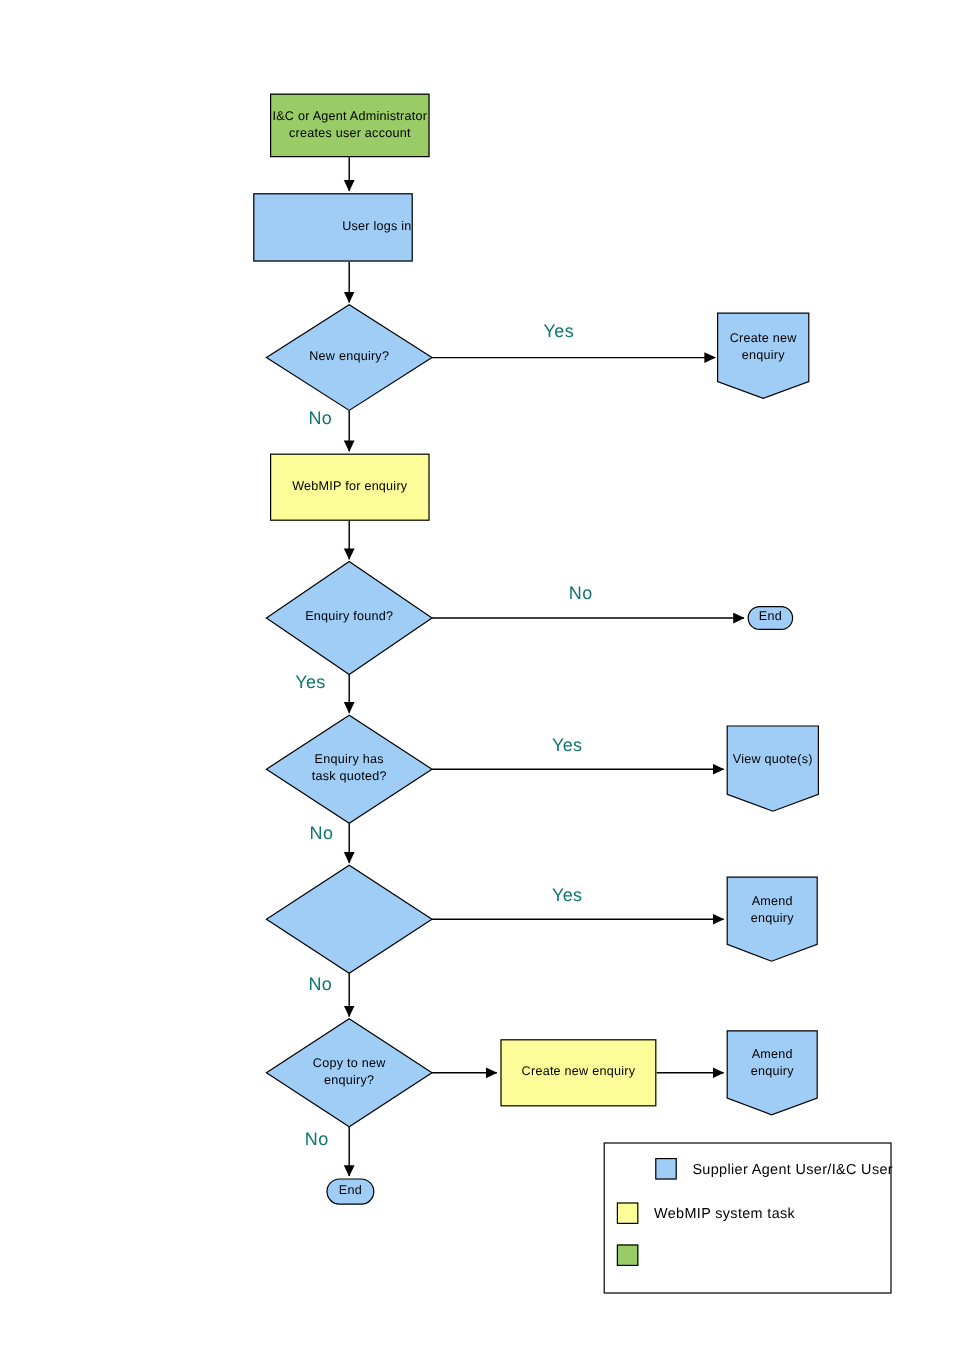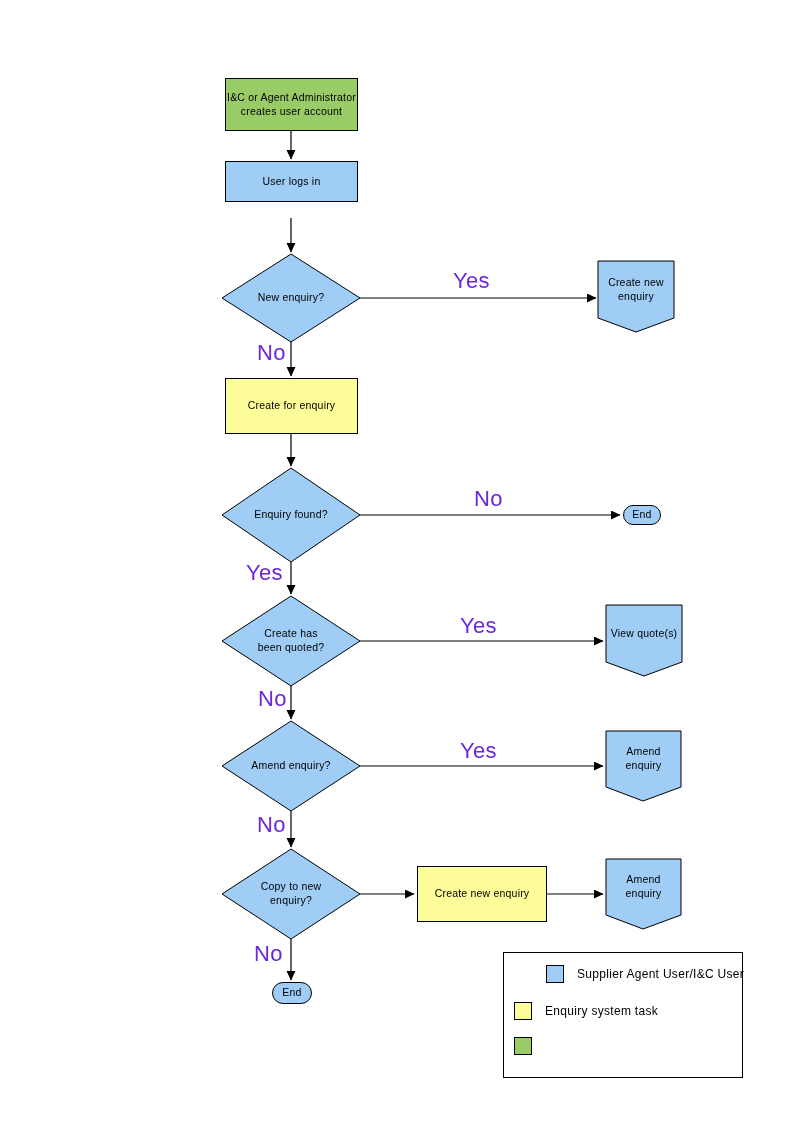--- a/index.html
+++ b/index.html
@@ -12,21 +12,21 @@
     position:absolute;display:flex;align-items:center;justify-content:center;
     text-align:center;border:1px solid #000;box-sizing:border-box;
     font-size:10.5px;letter-spacing:0.2px;line-height:1.3;
   }
   .label{
     position:absolute;display:flex;align-items:center;justify-content:center;
     text-align:center;font-size:10.5px;letter-spacing:0.2px;line-height:1.3;
   }
   .terminator{border-radius:11px;}
   .edge-label{
-    position:absolute;font-size:22px;letter-spacing:0.3px;color:#6d28d9;
+    position:absolute;font-size:15px;letter-spacing:0.3px;color:#0f766e;
     font-family:"Liberation Sans",sans-serif;white-space:nowrap;
   }
   .legend{
     position:absolute;left:503px;top:952px;width:240px;height:126px;
     border:1px solid #000;box-sizing:border-box;background:#fff;
   }
   .legend-row{position:absolute;left:10px;display:flex;align-items:flex-start;}
   .swatch{
     width:18px;height:18px;border:1px solid #000;box-sizing:border-box;
     flex:0 0 18px;margin-right:13px;
@@ -77,36 +77,35 @@
       <polygon points="606,605 682,605 682,662 644,676 606,662" fill="#A0CDF5"></polygon>
       <polygon points="606,731 681,731 681,787 643,801 606,787" fill="#A0CDF5"></polygon>
       <polygon points="606,859 681,859 681,915 643,929 606,915" fill="#A0CDF5"></polygon>
     </g>
   </svg>
 
   <div class="node" style="left: 225px; top: 57px; width: 133px; height: 53px; background-color: rgb(153, 204, 102); margin-top: 21px;">
     <span>I&amp;C or Agent Administrator creates user account</span>
   </div>
 
-  <div class="node" style="left: 225px; top: 161px; width: 133px; height: 41px; background-color: rgb(160, 205, 245);">
+  <div class="node" style="left: 211px; top: 161px; width: 133px; height: 57px; background-color: rgb(160, 205, 245); justify-content: flex-end;">
     <span>User logs in</span>
   </div>
 
   <div class="node" style="left: 225px; top: 378px; width: 133px; height: 56px; background-color: rgb(252, 252, 153);">
-    <span>Create for enquiry</span>
+    <span>WebMIP for enquiry</span>
   </div>
 
   <div class="node" style="left: 417px; top: 866px; width: 130px; height: 56px; background-color: rgb(252, 252, 153);">
     <span>Create new enquiry</span>
   </div>
 
   <div class="label" style="left:231px;top:276px;width:120px;height:44px;">New enquiry?</div>
   <div class="label" style="left:251px;top:491px;width:80px;height:48px;text-align:right;">Enquiry found?</div>
-  <div class="label" style="left:251px;top:617px;width:80px;height:48px;">Create has been quoted?</div>
-  <div class="label" style="left:251px;top:742px;width:80px;height:48px;">Amend enquiry?</div>
+  <div class="label" style="left:251px;top:617px;width:80px;height:48px;">Enquiry has task quoted?</div>
   <div class="label" style="left:251px;top:870px;width:80px;height:48px;text-align:center;">Copy to new enquiry?</div>
 
   <div class="label" style="left:599px;top:262px;width:74px;height:55px;">Create new enquiry</div>
   <div class="label" style="left:607px;top:606px;width:74px;height:55px;">View quote(s)</div>
   <div class="label" style="left:607px;top:732px;width:73px;height:54px;">Amend enquiry</div>
   <div class="label" style="left:607px;top:860px;width:73px;height:54px;">Amend enquiry</div>
 
   <div class="node terminator" style="left: 623px; top: 505px; width: 38px; height: 20px; background-color: rgb(160, 205, 245);">
     <span>End</span>
   </div>
@@ -124,20 +123,20 @@
   <div class="edge-label" style="left:257px;top:812px;">No</div>
   <div class="edge-label" style="left:254px;top:941px;">No</div>
 
   <div class="legend">
     <div class="legend-row" style="top:12px;margin-left:32px;">
       <span class="swatch" style="background-color: rgb(160, 205, 245);"></span>
       <span class="legend-label">Supplier Agent User/I&amp;C User</span>
     </div>
     <div class="legend-row" style="top:49px;">
       <span class="swatch" style="background-color: rgb(252, 252, 153);"></span>
-      <span class="legend-label">Enquiry system task</span>
+      <span class="legend-label">WebMIP system task</span>
     </div>
     <div class="legend-row" style="top:84px;">
       <span class="swatch" style="background-color: rgb(153, 204, 102);"></span>
     </div>
   </div>
 
 </div>
 
 </body></html>

